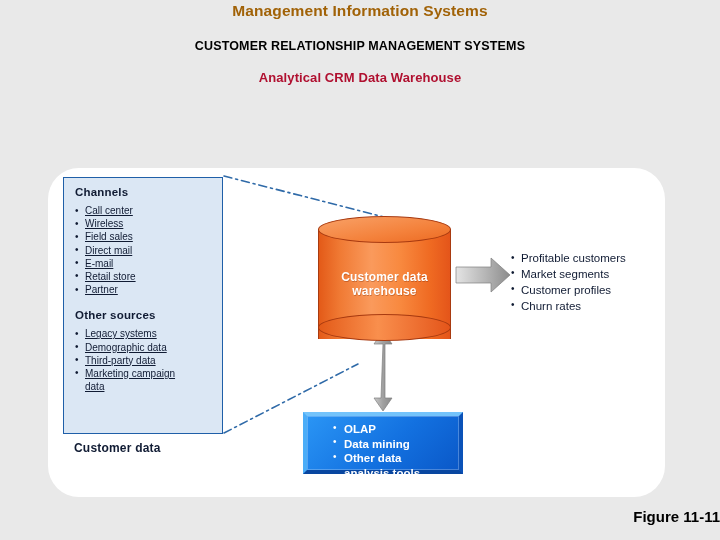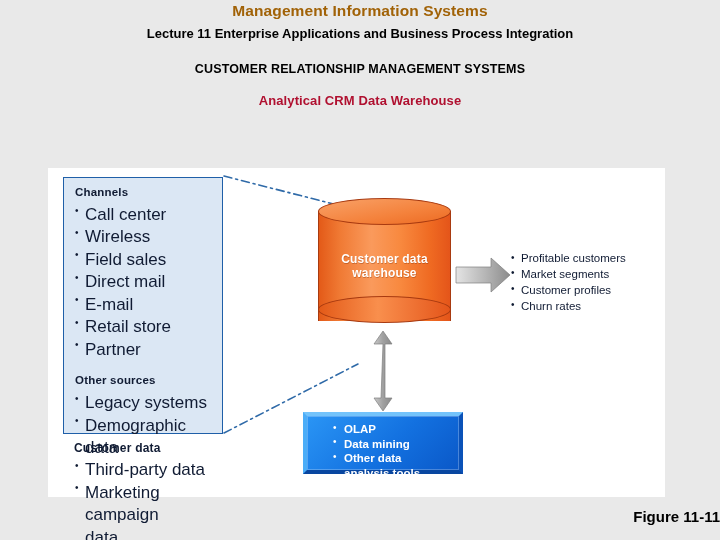--- a/index.html
+++ b/index.html
@@ -53,20 +53,21 @@
   }
 
   
   #diagram-canvas {
     position: absolute;
     left: 48px;
     top: 168px;
     width: 617px;
     height: 329px;
     background: #ffffff;
+    border-radius: 31px;
   }
 
   
   #connector-layer {
     position: absolute;
     left: 0; top: 0;
     width: 617px;
     height: 329px;
     pointer-events: none;
   }
@@ -88,26 +89,27 @@
     color: #101b33;
     margin: 8px 0 6px 11px;
     letter-spacing: 0.2px;
   }
   #sources-panel ul {
     list-style: none;
     margin: 0 0 0 10px;
     padding: 0;
   }
   #sources-panel ul li {
-    font-size: 17px;
+    font-size: 10px;
     color: #101b33;
     line-height: 1.32;
     padding-left: 11px;
     position: relative;
     white-space: pre-line;
+    text-decoration: underline;
   }
   #sources-panel ul li::before {
     content: "\2022";
     position: absolute;
     left: 1px;
     top: -0.5px;
     font-size: 10px;
   }
   #other-sources-heading { margin-top: 13px; }
 
@@ -118,21 +120,21 @@
     font-size: 12px;
     font-weight: bold;
     color: #101b33;
     letter-spacing: 0.2px;
   }
 
   
   #warehouse-cylinder {
     position: absolute;
     left: 270px;
-    top: 30px;
+    top: 48px;
     width: 133px;
     height: 135px;
   }
   #cyl-body {
     position: absolute;
     left: 0; top: 13px;
     width: 133px;
     height: 110px;
     background: linear-gradient(to right,
         #e35a18 0%, #f07a34 16%, #fa9a5c 40%,
@@ -248,21 +250,20 @@
     font-size: 15px;
     font-weight: bold;
     color: #000;
   }
 </style>
 </head>
 <body>
 
 <div id="slide-header">
   <div id="course-title">Management Information Systems</div>
-  <div id="lecture-title">Lecture 11 Enterprise Applications and Business Process Integration</div>
   <div id="section-title">CUSTOMER RELATIONSHIP MANAGEMENT SYSTEMS</div>
   <div id="figure-heading">Analytical CRM Data Warehouse</div>
 </div>
 
 <div id="diagram-canvas">
 
   <svg id="connector-layer" viewBox="0 0 617 329" xmlns="http://www.w3.org/2000/svg">
     <defs>
       <linearGradient id="arrowGradH" x1="0" y1="0" x2="1" y2="0">
         <stop offset="0%" stop-color="#e4e4e4"></stop>

